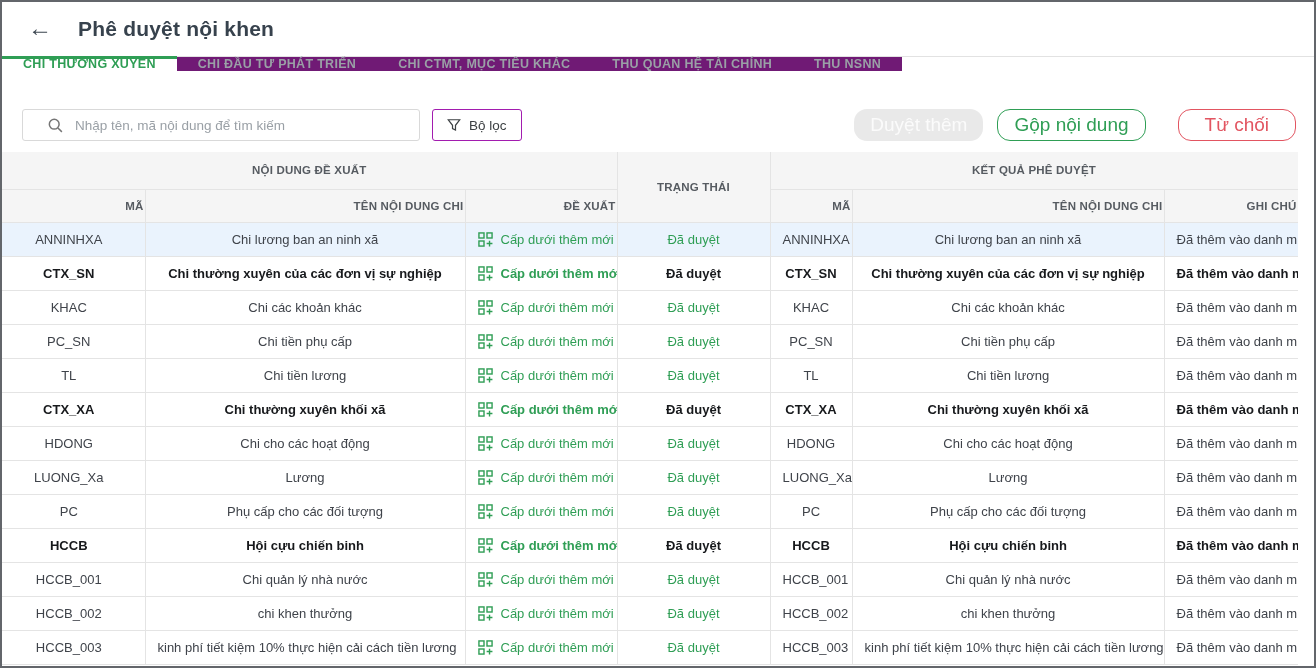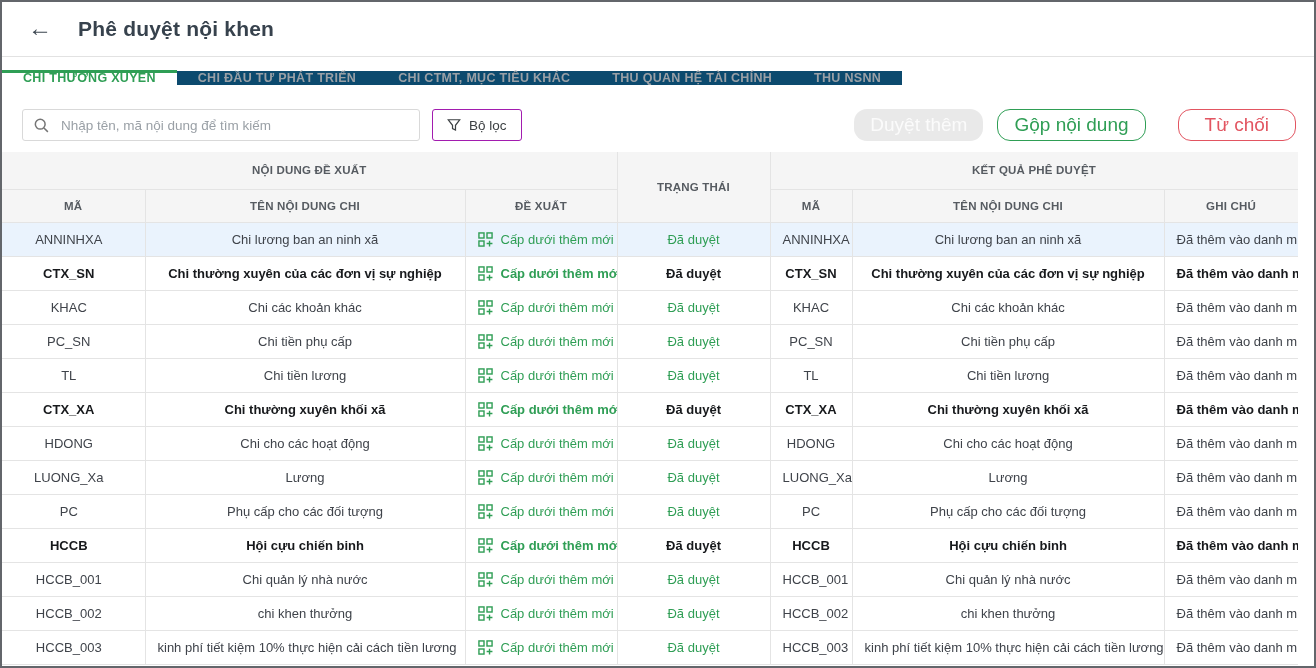--- a/index.html
+++ b/index.html
@@ -25,27 +25,27 @@
     font-size:24px; line-height:1; color:#3c4650; cursor:pointer;
     font-weight:400; transform:translateY(-1px);
   }
   .page-title {
     margin:0; font-size:21px; font-weight:700; color:#37424d; letter-spacing:.2px;
   }
 
   
   .tabs {
     height:42px;
-    display:flex; align-items:center;
+    display:flex; align-items:flex-start;
     border-top:1px solid #e2e2e2;
     background:#fff;
   }
   .tab {
     position:relative;
-    background:#0c4a6e;
+    background:#701a75;
     color:#9aa0a6;
     font-size:12.5px; font-weight:700; letter-spacing:.3px;
     display:flex; align-items:center;
     padding:0 21px;
     cursor:pointer;
     white-space:nowrap;
   }
   .tab.active { background:#ffffff; color:#2f9e55; }
   .tab.active::before {
     content:""; position:absolute; left:0; right:0; top:-1px; height:3px;
@@ -57,21 +57,21 @@
     height:54px;
     display:flex; align-items:center;
     padding:0 18px 0 20px;
     gap:12px;
     background:#fff;
   }
   .search-box {
     width:398px; height:32px;
     border:1px solid #d9d9d9; border-radius:3px;
     display:flex; align-items:center;
-    padding:0 10px; gap:9px;
+    padding:0 24px; gap:9px;
     background:#fff;
   }
   .search-box input {
     border:none; outline:none; flex:1; font-size:13.5px; color:#333;
     font-family:"Liberation Sans", sans-serif; background:transparent;
   }
   .search-box input::placeholder { color:#9aa0a6; }
   .filter-btn {
     height:32px; padding:0 14px;
     border:1px solid #a21caf; border-radius:3px; background:#fff;
@@ -97,21 +97,21 @@
     font-size:13px; color:#3f434a;
   }
   th, td { border:1px solid #e4e4e4; overflow:hidden; white-space:nowrap; }
   th:first-child, td:first-child { border-left:none; }
   thead th {
     background:#f5f5f5; color:#565b61;
     font-size:11.5px; font-weight:700; letter-spacing:.2px;
     border-top:none; text-align:center;
   }
   tr.group-row th { height:37px; }
-  tr.sub-row th { height:33px; }
+  tr.sub-row th { height:33px;text-align:right; }
   tbody tr { height:34px;text-align:center; }
   tbody td { padding:0 12px; background:#fff; }
   tbody tr[data-sel="1"] td { background:#eaf3fd; }
   tbody tr[data-bold="1"] td { font-weight:700; color:#17191c; }
 
   td.ma-clip { text-indent:-9px; }
   td.status-cell { color:#2f9e55; }
   .action-wrap { display:flex; align-items:center; gap:8px; color:#2f9e55; }
   .action-wrap svg { flex:none; }
 

